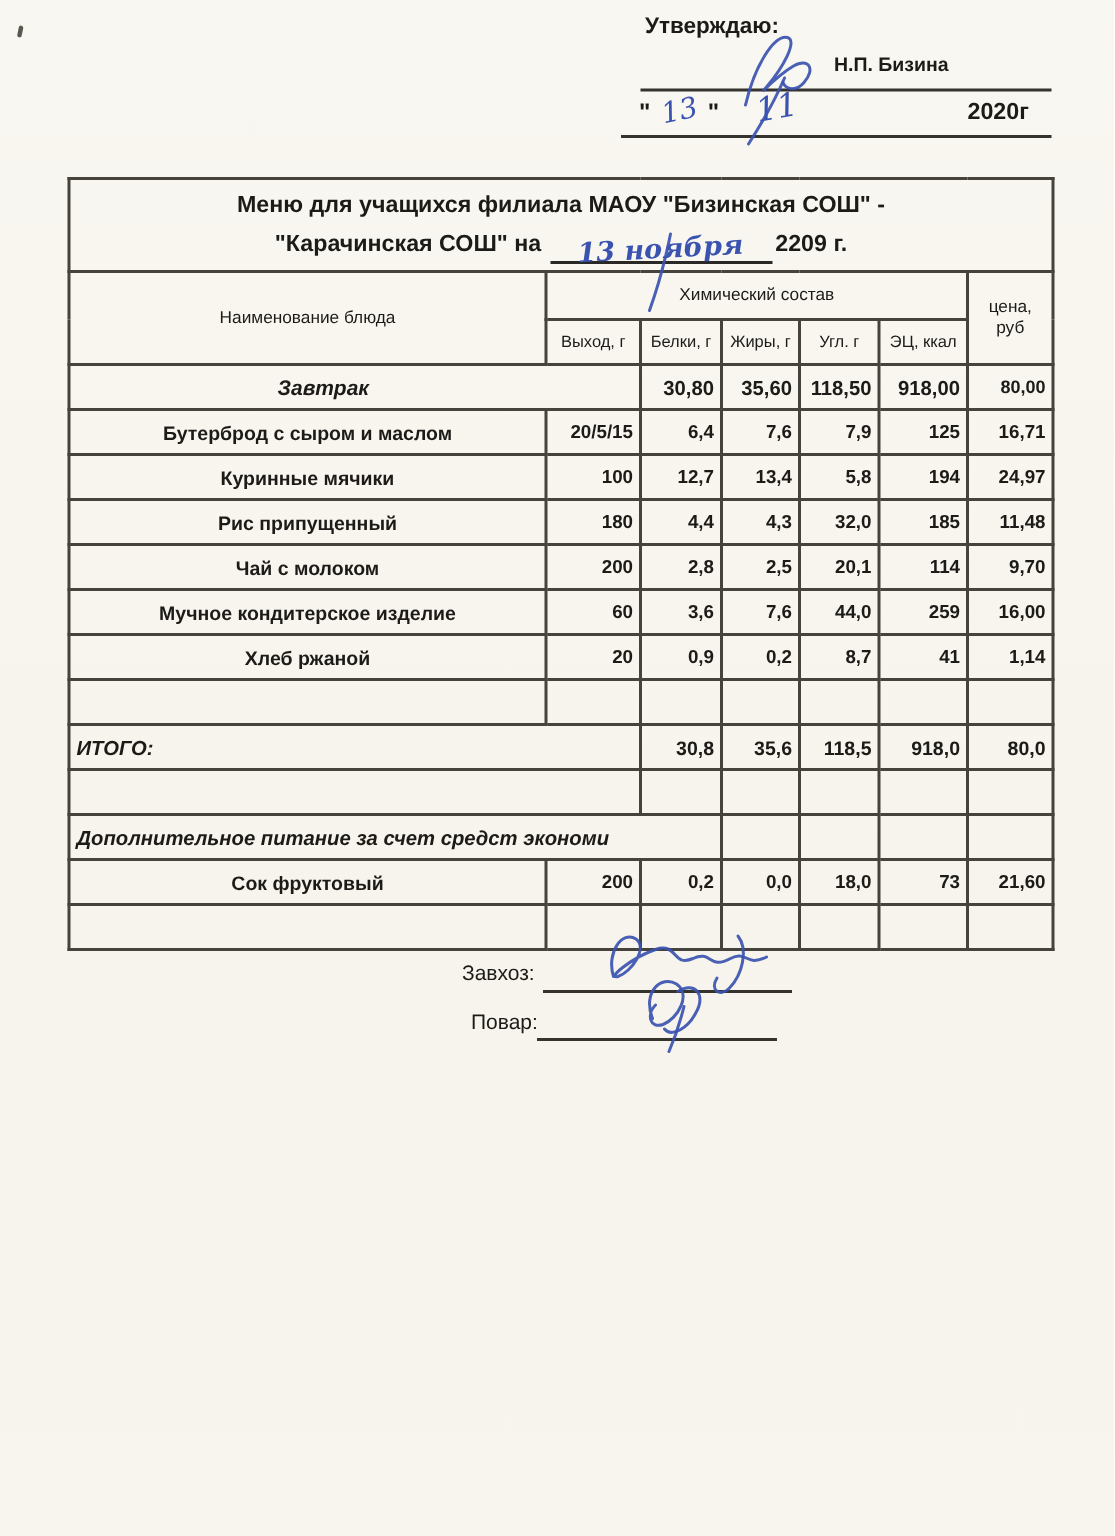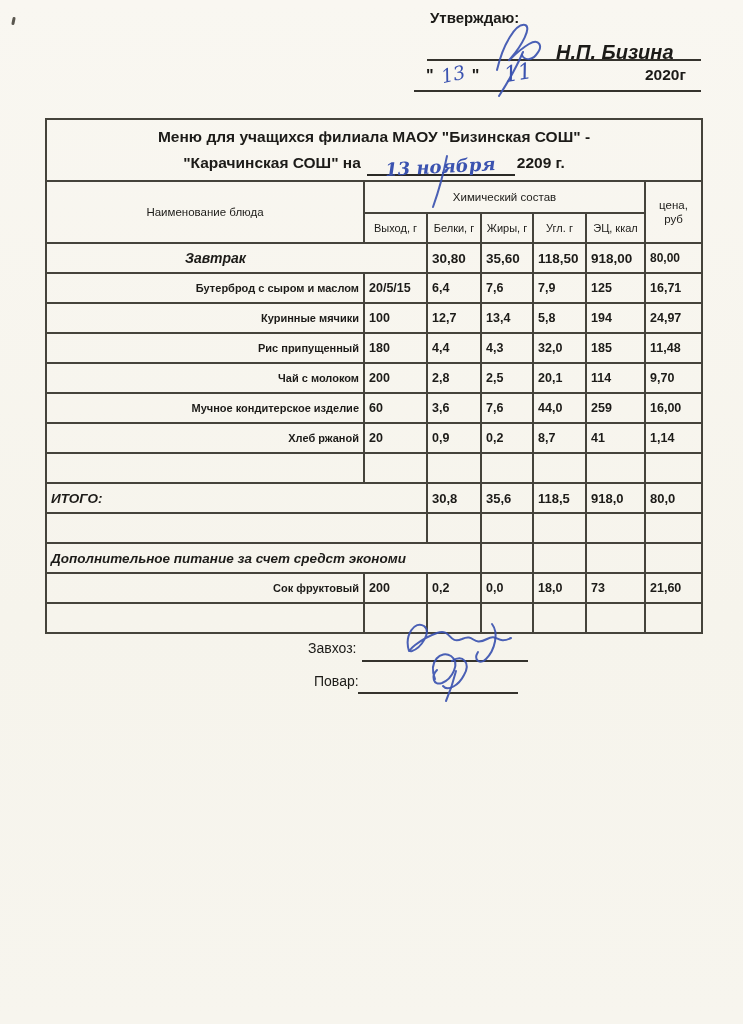--- a/index.html
+++ b/index.html
@@ -8,21 +8,21 @@
     width:743px;height:1024px;
     background:linear-gradient(180deg,#f9f7f1 0%,#f6f4ec 60%,#f7f5ee 100%);
     font-family:"Liberation Sans",sans-serif;
     color:#1c1b18;
     overflow:hidden;
   }
   .abs{position:absolute;}
   
   .speck{left:12px;top:17px;width:3px;height:8px;background:#5a574f;border-radius:2px;transform:rotate(12deg);}
   .approve-label{left:430px;top:9px;font-size:15px;font-weight:bold;}
-  .signer-name{left:556px;top:41px;font-size:20px;font-weight:bold;font-style:italic;}
+  .signer-name{left:556px;top:35px;font-size:13px;font-weight:bold;}
   .hline{background:#35332d;height:2px;}
   .hline1{left:427px;top:59px;width:274px;}
   .hline2{left:414px;top:90px;width:287px;}
   .day-quotes{left:426px;top:63px;font-size:16px;font-weight:bold;white-space:nowrap;}
   .hw{color:#3b53b0;font-family:"DejaVu Serif",serif;font-style:italic;}
   .hw-day{display:inline-block;font-size:19px;font-weight:normal;transform:rotate(-12deg);margin:0 7px;}
   .hw-month{left:504px;top:60px;font-size:22px;transform:rotate(-10deg);}
   .year-label{left:645px;top:66px;font-size:15.5px;font-weight:bold;}
   
   table.menu{
@@ -32,22 +32,22 @@
   }
   table.menu td{border:2px solid #45433b;padding:0 4px;vertical-align:middle;}
   tr.title-row td{height:56px;text-align:center;font-size:15.5px;font-weight:bold;line-height:1.65;padding:2px 10px;}
   .hw-date-wrap{display:inline-block;border-bottom:2px solid #2a2925;min-width:148px;text-align:center;vertical-align:bottom;margin:0 2px 0 6px;line-height:1.1;}
   .hw-date{display:inline-block;font-size:18px;transform:rotate(-3deg);position:relative;top:3px;}
   tr.head1 td{height:30px;text-align:center;font-size:11.5px;font-weight:normal;}
   tr.head2 td{height:28px;text-align:center;font-size:11px;font-weight:normal;}
   td.col-dish-h{font-size:12px;}
   td.col-price-h{font-size:13px;white-space:pre-line;line-height:1.25;}
   tr.r{height:30px;margin-top:16px;}
-  td.dish{font-size:11px;font-weight:bold;text-align:right;padding-left:6px;}
-  td.num{font-size:12.5px;font-weight:bold;text-align:left;}
+  td.dish{font-size:13px;font-weight:bold;text-align:center;padding-left:6px;}
+  td.num{font-size:12.5px;font-weight:bold;text-align:right;}
   tr.r-meal td.meal-name{font-size:14px;font-weight:bold;font-style:italic;text-align:center;padding-right:46px;}
   tr.r-meal td.num{font-size:13.5px;}
   tr.r-meal td.price{font-size:12px;}
   td.itogo{font-size:13.5px;font-weight:bold;font-style:italic;padding-left:6px;border-radius:14px;}
   tr.r-itogo td.num{font-size:13px;}
   td.section{font-size:13.5px;font-weight:bold;font-style:italic;padding-left:6px;}
   
   .zavhoz-label{left:308px;top:640px;font-size:14px;}
   .povar-label{left:314px;top:673px;font-size:14px;}
   .zavhoz-line{left:362px;top:660px;width:166px;}

